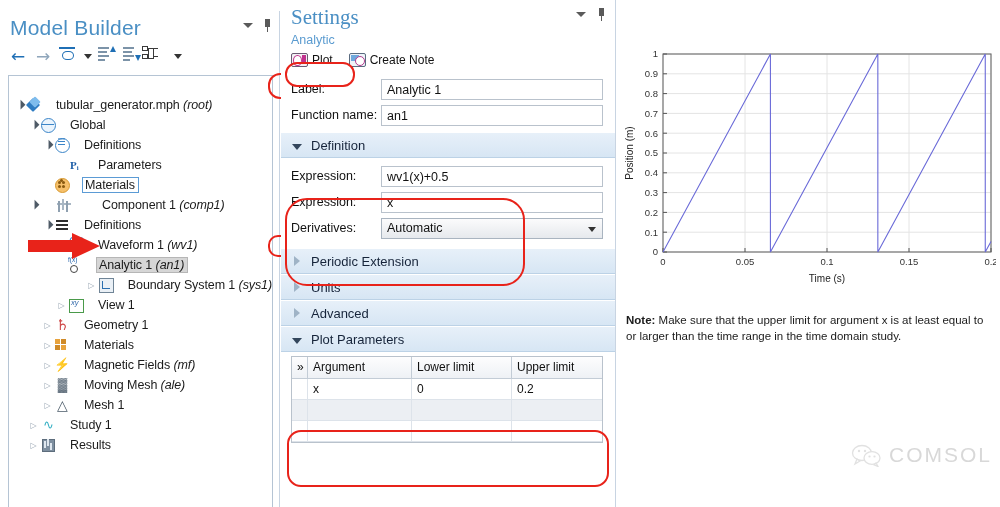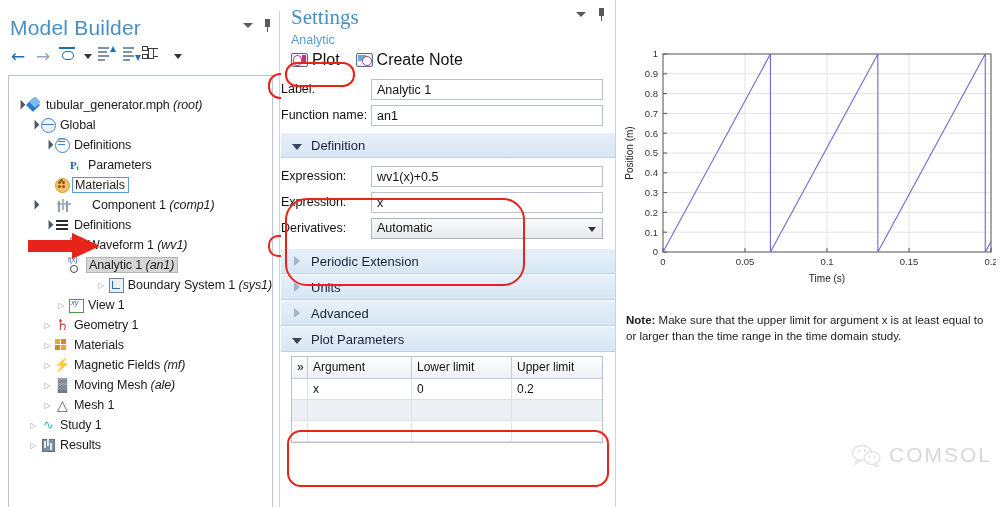--- a/index.html
+++ b/index.html
@@ -106,21 +106,21 @@
     cursor: default;
   }
   .tnode .exp {
     width: 13px; flex: 0 0 13px; text-align: center; font-size: 8px; color: #4e5a66;
     font-family: "DejaVu Sans", sans-serif;
   }
   .tnode .exp.open::before { content: "\25E2"; display:inline-block; transform: rotate(-45deg) translate(1px,0); font-size:9px; }
   .tnode .exp.closed::before { content: "\25B7"; font-size:8px; color:#9aa7b4; }
   .tnode .exp.none::before { content: ""; }
   .tnode .tico {
-    width: 17px; flex: 0 0 17px; height: 16px; position: relative; margin-right: 3px;
+    width: 17px; flex: 0 0 17px; height: 16px; position: relative; margin-right: 13px;
   }
   .tnode .tlabel { letter-spacing: -.1px; }
   .tnode .tlabel i { font-style: italic; }
   .tnode.sel .tlabel {
     background: #d6d6d6; padding: 0 3px 0 2px; border: 1px solid #b6b6b6;
     margin-left: -2px;
   }
   .tnode.selbox .tlabel {
     background: #fff; padding: 0 3px 0 2px; border: 1px solid #5b9bd5;
     margin-left: -2px;
@@ -269,21 +269,21 @@
   .st-title { font-size: 21px; color: #4a8fc4; line-height: 30px; font-family: Liberation Serif, serif; }
   .st-title-ctrls { position: absolute; right: 8px; top: 8px; display:flex; gap:10px; align-items:center; }
   .st-sub {
     font-size: 12.5px; color: #5a9bd0; padding: 0 0 2px 10px; line-height: 16px;
   }
   .st-toolbar {
     display: flex; align-items: center; gap: 5px; padding: 1px 0 3px 10px;
     height: 22px;
   }
   .st-tbitem { display: flex; align-items: center; gap: 4px; cursor: pointer; }
-  .st-tblabel { font-size: 16px; color: #111; }
+  .st-tblabel { font-size: 12px; color: #111; }
   .ico-plot {
     width: 17px; height: 14px; position: relative; background: #f3f0f4;
     border: 1.3px solid #6b5a72; border-radius: 2px;
   }
   .ico-plot::before {
     content:""; position:absolute; left:1px; top:1px; width:7px; height:9px;
     border:1.6px solid #c0318e; border-radius:50%; background:#fff;
   }
   .ico-plot::after {
     content:""; position:absolute; right:1px; top:1px; width:4px; height:9px;
@@ -296,21 +296,21 @@
   .ico-createplot::before {
     content:""; position:absolute; left:1px; top:1px; width:8px; height:6px;
     background:#6fa8dc;
   }
   .ico-createplot::after {
     content:""; position:absolute; right:0px; bottom:0px; width:8px; height:8px;
     border:1.5px solid #b03a8e; border-radius:50%; background:#fff;
   }
 
   .st-row {
-    display: flex; align-items: center; height: 26px; padding: 0 12px 0 0;
+    display: flex; align-items: center; height: 26px; padding: 0 12px 0 10px;
     gap: 0;
   }
   .st-row .lbl { font-size: 12.5px; color: #111; width: 90px; flex: 0 0 90px; }
   .st-row .inp {
     flex: 1; height: 21px; border: 1px solid #b9c2cc; background: #fff;
     font-size: 12.5px; color: #111; padding: 2px 5px; line-height: 16px;
     font-family: "Liberation Sans", sans-serif;
   }
   .st-row .sel {
     flex: 1; height: 21px; border: 1px solid #a9b4c0;

